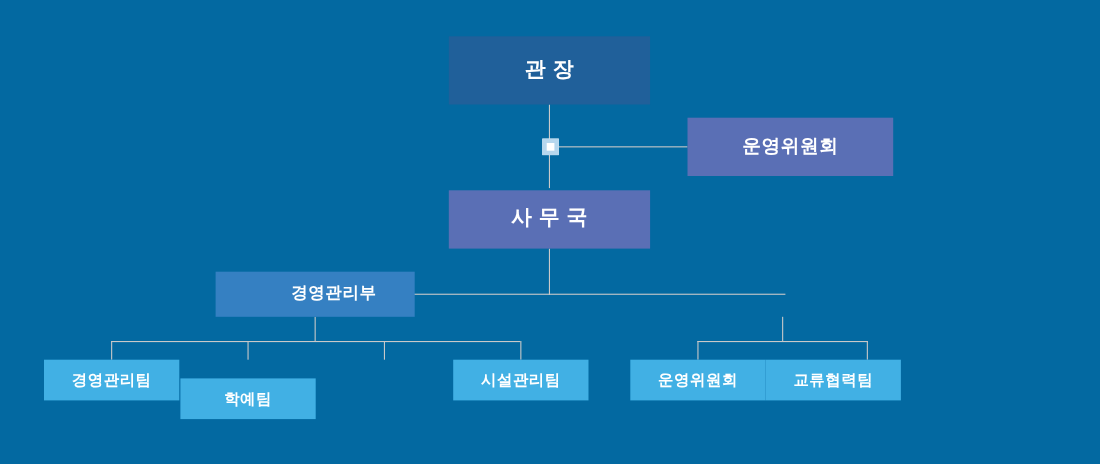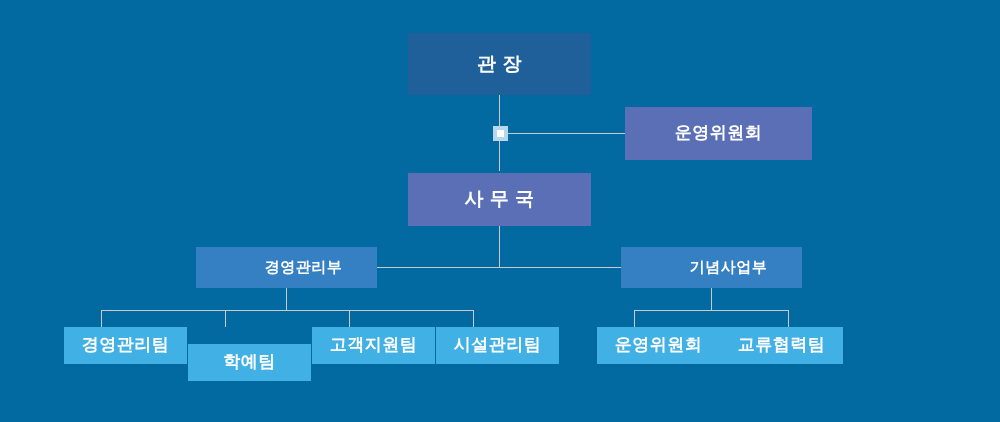--- a/index.html
+++ b/index.html
@@ -47,23 +47,22 @@
     font-weight: bold;
   }
   .node.level-dept {
     background: #3580c2;
     font-size: 15px;
     font-weight: bold;
     padding-left: 34px;
   }
   .node.level-team {
     background: #41b0e4;
-    font-size: 17px;
+    font-size: 14px;
     font-weight: bold;
-    margin-left: 24px;
   }
   .connector {
     position: absolute;
     background: #c9c9c9;
     z-index: 1;
   }
   .connector.h {
     height: 1px;
   }
   .connector.v {
@@ -109,27 +108,25 @@
   <div class="connector v" style="left:788px; top:310px; height:17px;"></div>
 
   <div class="node level-director" style="left:408px; top:33px; width:183px; height:62px;">관 장</div>
 
   <div class="node level-office" style="left:408px; top:173px; width:183px; height:53px;">사 무 국</div>
 
   <div class="node level-committee" style="left:625px; top:107px; width:187px; height:53px;">운영위원회</div>
 
   <div class="node level-dept" style="left:196px; top:247px; width:181px; height:41px;">경영관리부</div>
 
-  <div class="node level-dept" style="left:621px; top:247px; width:181px; height:41px;">기념사업부</div>
 
   <div class="node level-team" style="left:40px; top:327px; width:123px; height:37px;">경영관리팀</div>
 
   <div class="node level-team" style="left:164px; top:344px; width:123px; height:37px;">학예팀</div>
 
-  <div class="node level-team" style="left:288px; top:327px; width:123px; height:37px;">고객지원팀</div>
 
   <div class="node level-team" style="left:412px; top:327px; width:123px; height:37px;">시설관리팀</div>
 
   <div class="node level-team" style="left:573px; top:327px; width:123px; height:37px;">운영위원회</div>
 
   <div class="node level-team" style="left:696px; top:327px; width:123px; height:37px;">교류협력팀</div>
 
 </div>
 
 </body></html>

